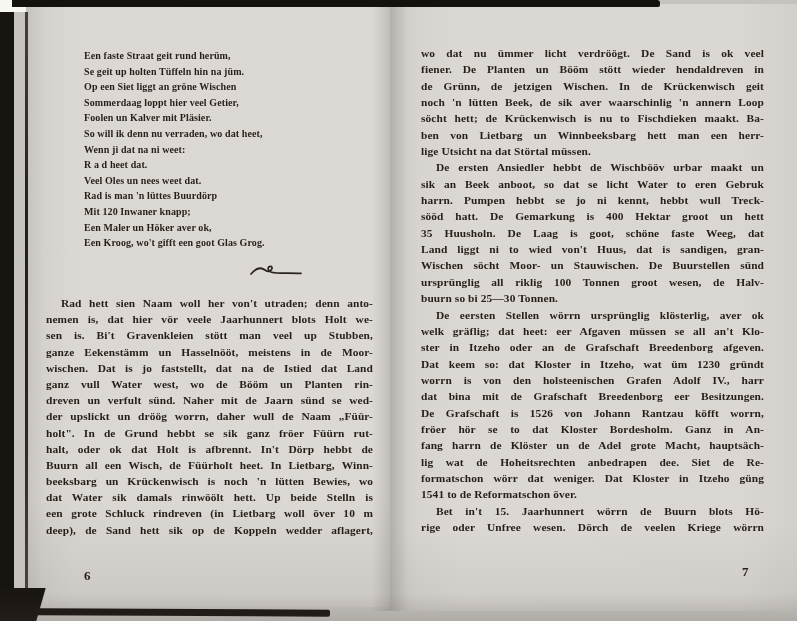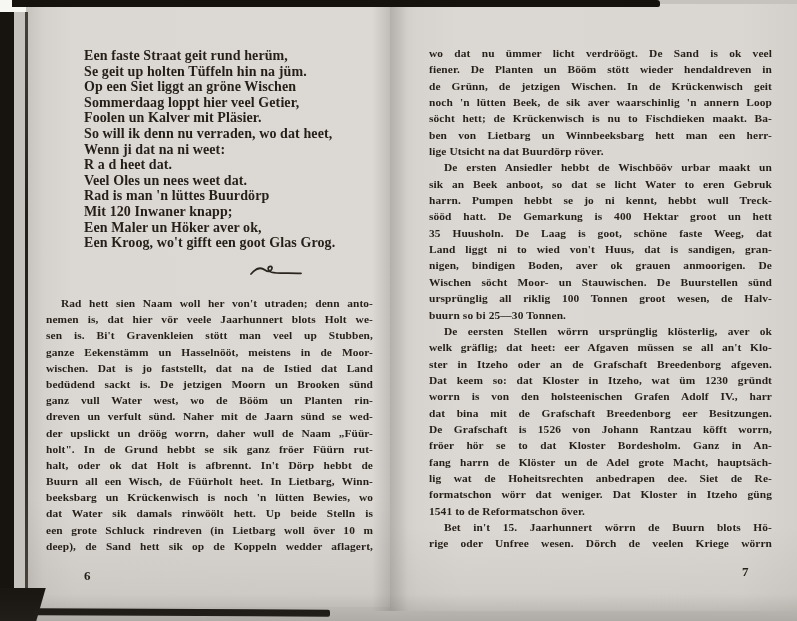--- a/index.html
+++ b/index.html
@@ -38,27 +38,27 @@
   .bottom-shade {
     position:absolute; left:0; top:594px; width:797px; height:27px; pointer-events:none;
     background:linear-gradient(180deg, rgba(70,63,56,0) 0%, rgba(70,63,56,0.10) 55%, rgba(70,63,56,0.18) 100%);
   }
 
   .textcol { position:absolute; color:#251f18; font-weight:700; letter-spacing:0.1px; }
   .ln { overflow:hidden; text-align:justify; text-align-last:justify; -moz-text-align-last:justify; }
   .ln.end { text-align-last:left; -moz-text-align-last:left; }
   .ln.indent { text-indent:15px; }
 
-  .poem { left:56px; top:42px; width:268px; font-size:14px; }
+  .poem { left:56px; top:42px; width:268px; font-size:10px; }
   .poem .ln { height:15.6px; line-height:15.6px; text-align:left; text-align-last:left; -moz-text-align-last:left; }
 
   .prose-left { left:18px; top:289px; width:327px; font-size:11.4px; }
   .prose-left .ln { height:16.2px; line-height:16.2px; }
 
-  .prose-right { left:31px; top:41px; width:343px; font-size:11.4px;margin-left:8px; }
+  .prose-right { left:31px; top:41px; width:343px; font-size:11.4px; }
   .prose-right .ln { height:16.35px; line-height:16.35px; }
 
   .ornament { position:absolute; left:221px; top:258px; width:54px; height:16px; }
   .pagenum { position:absolute; font-size:13px; font-weight:700; color:#251f18; }
   .pn-left { left:56px; top:562px; }
   .pn-right { left:352px; top:560px; }
 </style>
 </head>
 <body>
 
@@ -84,21 +84,20 @@
     <svg class="ornament" viewBox="0 0 54 16" xmlns="http://www.w3.org/2000/svg">
       <path d="M2,10 C7,4 12,3 16,6 C18,7.5 20.5,8 22,6.2 C24,3.8 22.8,1.6 20.4,2.6 C18.3,3.5 18.8,7 22.6,8.2 C28,9.8 40,8.6 52,9.4" fill="none" stroke="#2a241e" stroke-width="1.7" stroke-linecap="round"></path>
     </svg>
 
     <div class="textcol prose-left">
         <div class="ln indent">Rad hett sien Naam woll her von't utraden; denn anto-</div>
         <div class="ln">nemen is, dat hier vör veele Jaarhunnert blots Holt we-</div>
         <div class="ln">sen is.  Bi't Gravenkleien stött man veel up Stubben,</div>
         <div class="ln">ganze Eekenstämm un Hasselnööt, meistens in de Moor-</div>
         <div class="ln">wischen.  Dat is jo faststellt, dat na de Istied dat Land</div>
-        <div class="ln">bedüdend sackt is.  De jetzigen Moorn un Brooken sünd</div>
         <div class="ln">ganz vull Water west, wo de Bööm un Planten rin-</div>
         <div class="ln">dreven un verfult sünd.  Naher mit de Jaarn sünd se wed-</div>
         <div class="ln">der upslickt un dröög worrn, daher wull de Naam „Füür-</div>
         <div class="ln">holt".  In de Grund hebbt se sik ganz fröer Füürn rut-</div>
         <div class="ln">halt, oder ok dat Holt is afbrennt. In't Dörp hebbt de</div>
         <div class="ln">Buurn all een Wisch, de Füürholt heet. In Lietbarg, Winn-</div>
         <div class="ln">beeksbarg un Krückenwisch is noch 'n lütten Bewies, wo</div>
         <div class="ln">dat Water sik damals rinwöölt hett. Up beide Stelln is</div>
         <div class="ln">een grote Schluck rindreven (in Lietbarg woll över 10 m</div>
         <div class="ln">deep), de Sand hett sik op de Koppeln wedder aflagert,</div>
@@ -108,28 +107,27 @@
   </div>
 
   <div class="page page-right">
     <div class="textcol prose-right">
         <div class="ln">wo dat nu ümmer licht verdröögt.  De Sand is ok veel</div>
         <div class="ln">fiener.  De Planten un Bööm stött wieder hendaldreven in</div>
         <div class="ln">de Grünn, de jetzigen Wischen.  In de Krückenwisch geit</div>
         <div class="ln">noch 'n lütten Beek, de sik aver waarschinlig 'n annern Loop</div>
         <div class="ln">söcht hett; de Krückenwisch is nu to Fischdieken maakt. Ba-</div>
         <div class="ln">ben von Lietbarg un Winnbeeksbarg hett man een herr-</div>
-        <div class="ln end">lige Utsicht na dat Buurdörp röver.</div>
+        <div class="ln end">lige Utsicht na dat Störtal müssen.</div>
         <div class="ln indent">De ersten Ansiedler hebbt de Wischbööv urbar maakt un</div>
         <div class="ln">sik an Beek anboot, so dat se licht Water to eren Gebruk</div>
         <div class="ln">harrn.  Pumpen hebbt se jo ni kennt, hebbt wull Treck-</div>
         <div class="ln">sööd hatt.  De Gemarkung is 400 Hektar groot un hett</div>
         <div class="ln">35 Huusholn.  De Laag is goot, schöne faste Weeg, dat</div>
         <div class="ln">Land liggt ni to wied von't Huus, dat is sandigen, gran-</div>
-        <div class="ln">nigen, bindigen Boden, aver ok grauen anmoorigen.  De</div>
         <div class="ln">Wischen söcht Moor- un Stauwischen. De Buurstellen sünd</div>
         <div class="ln">ursprünglig all riklig 100 Tonnen groot wesen, de Halv-</div>
         <div class="ln end">buurn so bi 25—30 Tonnen.</div>
         <div class="ln indent">De eersten Stellen wörrn ursprünglig klösterlig, aver ok</div>
         <div class="ln">welk gräflig; dat heet: eer Afgaven müssen se all an't Klo-</div>
         <div class="ln">ster in Itzeho oder an de Grafschaft Breedenborg afgeven.</div>
         <div class="ln">Dat keem so: dat Kloster in Itzeho, wat üm 1230 gründt</div>
         <div class="ln">worrn is von den holsteenischen Grafen Adolf IV., harr</div>
         <div class="ln">dat bina mit de Grafschaft Breedenborg eer Besitzungen.</div>
         <div class="ln">De Grafschaft is 1526 von Johann Rantzau köfft worrn,</div>

